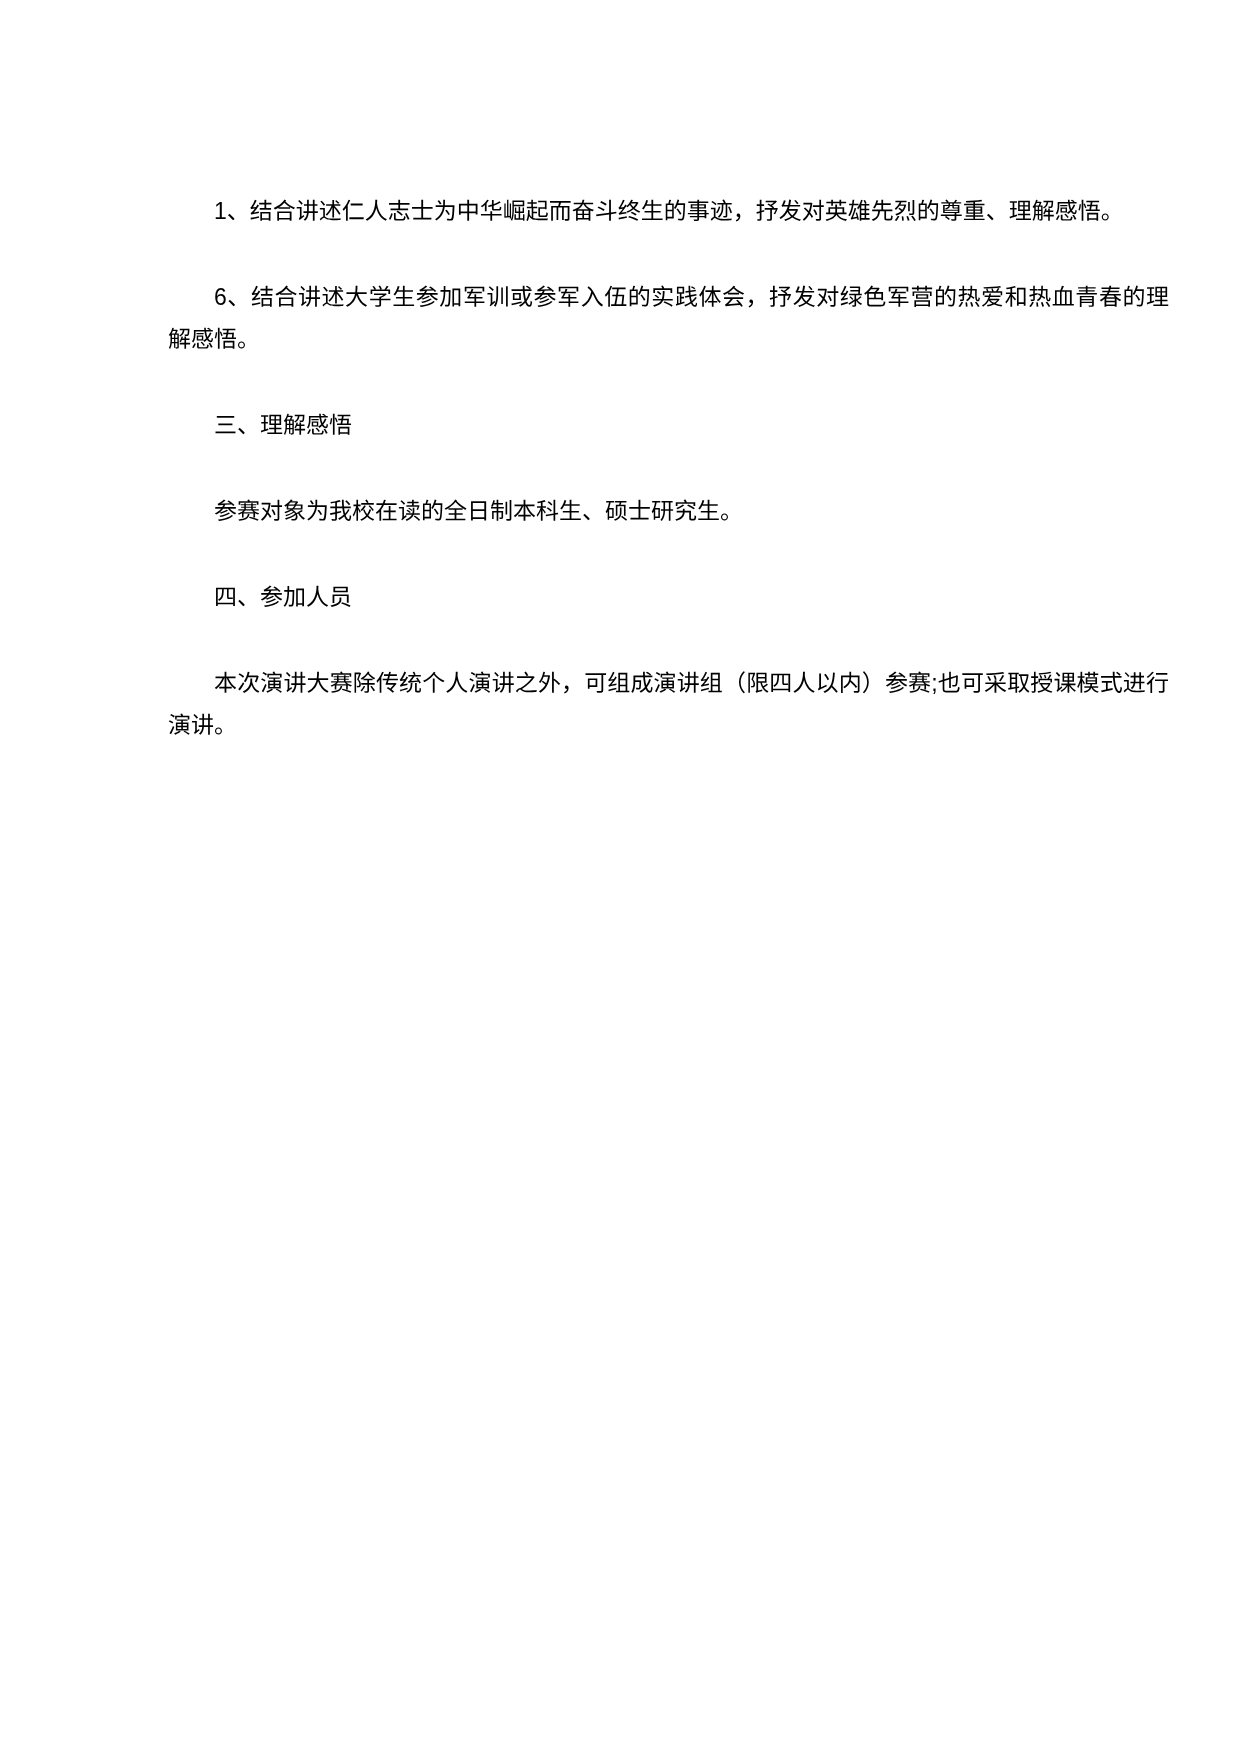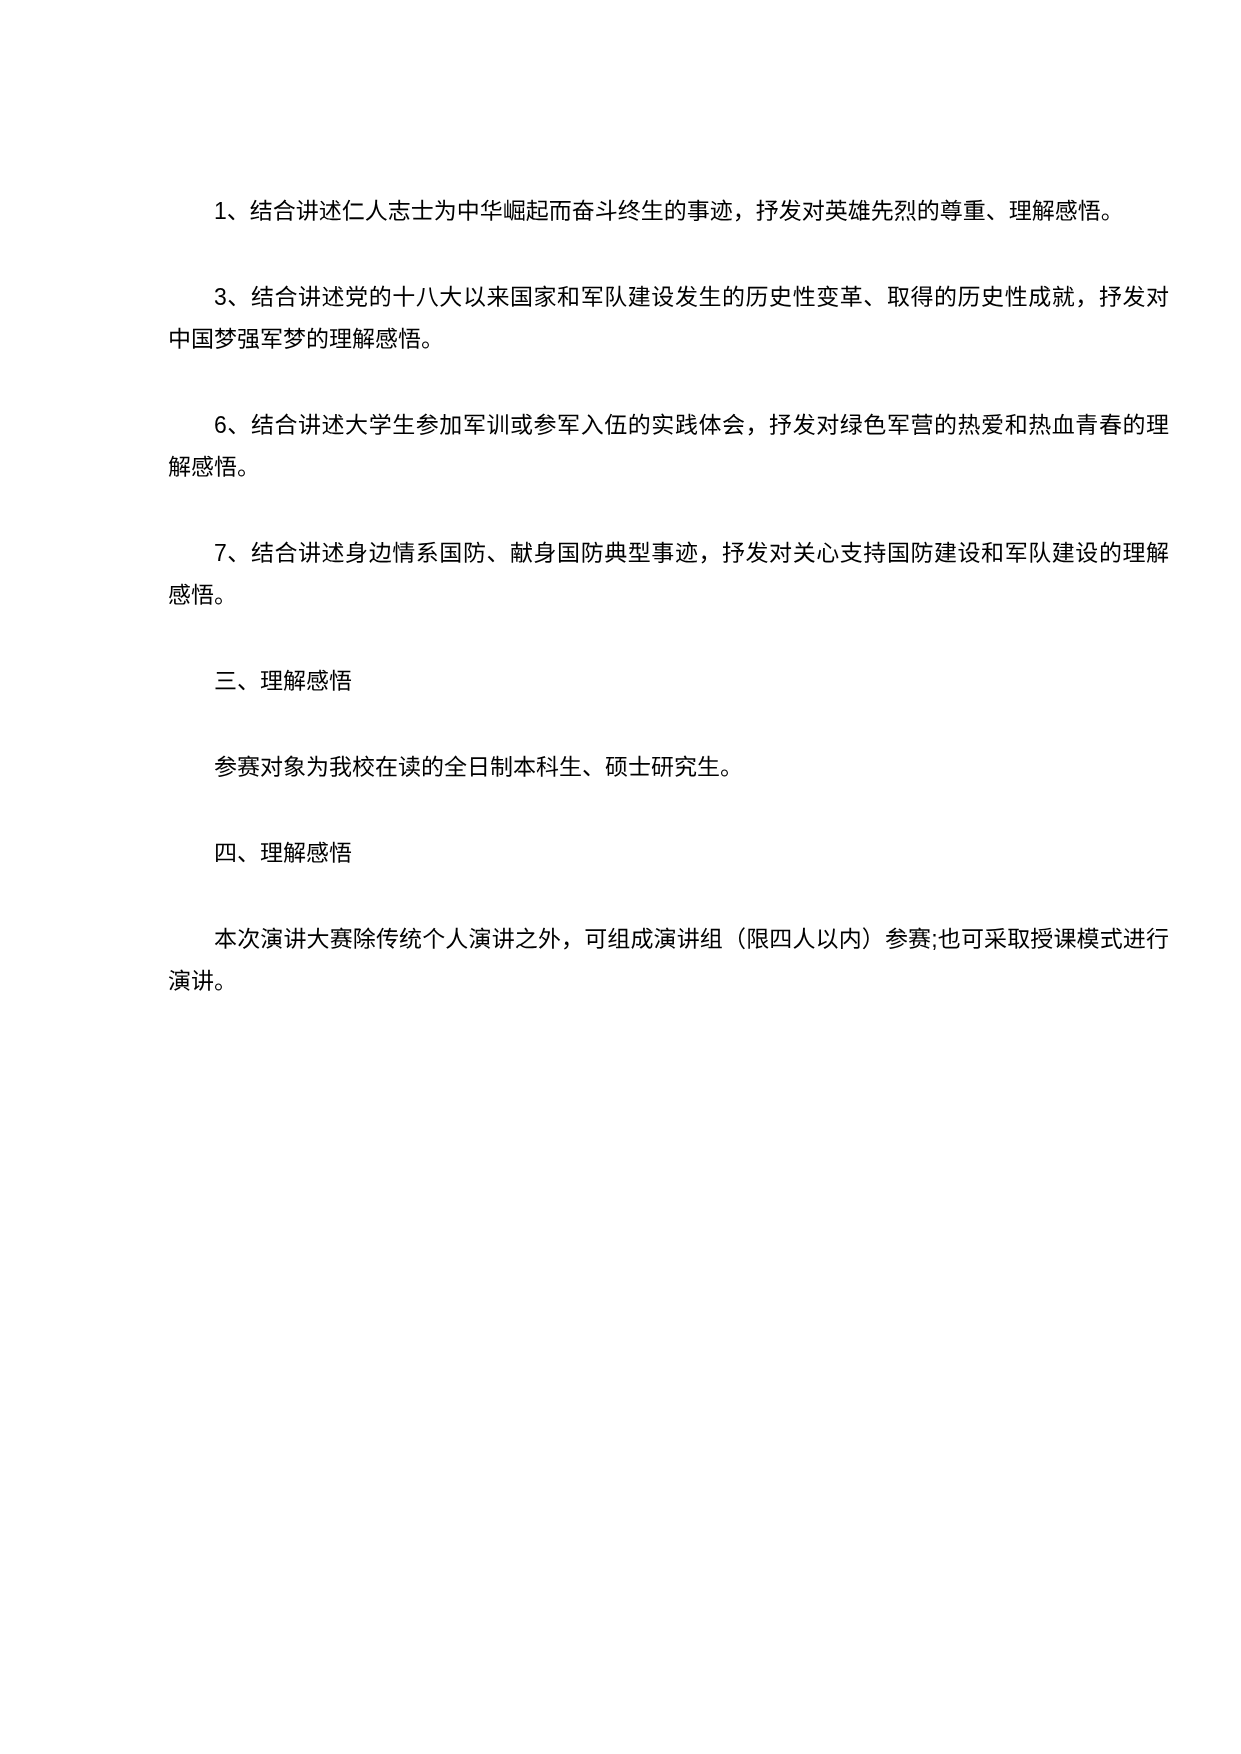--- a/index.html
+++ b/index.html
@@ -29,21 +29,19 @@
     text-indent: 2em;
     word-break: break-all;
   }
 </style>
 </head>
 <body>
 
 <div class="page">
   <div class="doc-body">
     <p>1、结合讲述仁人志士为中华崛起而奋斗终生的事迹，抒发对英雄先烈的尊重、理解感悟。</p>
-    <p>3、结合讲述党的十八大以来国家和军队建设发生的历史性变革、取得的历史性成就，抒发对中国梦强军梦的理解感悟。</p>
     <p>6、结合讲述大学生参加军训或参军入伍的实践体会，抒发对绿色军营的热爱和热血青春的理解感悟。</p>
-    <p>7、结合讲述身边情系国防、献身国防典型事迹，抒发对关心支持国防建设和军队建设的理解感悟。</p>
     <p>三、理解感悟</p>
     <p>参赛对象为我校在读的全日制本科生、硕士研究生。</p>
-    <p>四、理解感悟</p>
+    <p>四、参加人员</p>
     <p>本次演讲大赛除传统个人演讲之外，可组成演讲组（限四人以内）参赛;也可采取授课模式进行演讲。</p>
   </div>
 </div>
 
 </body></html>

